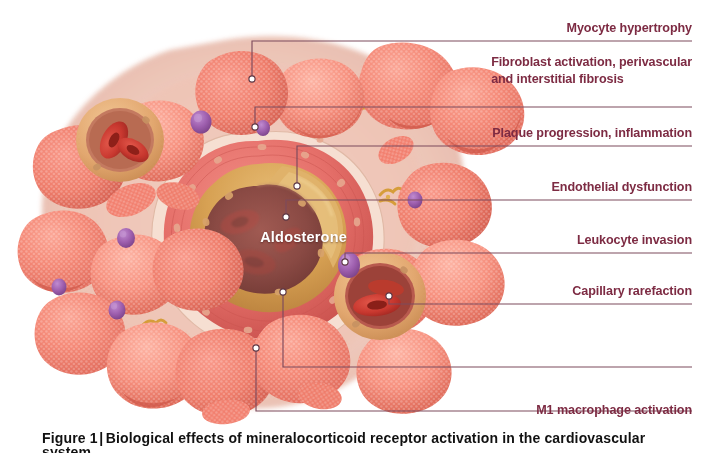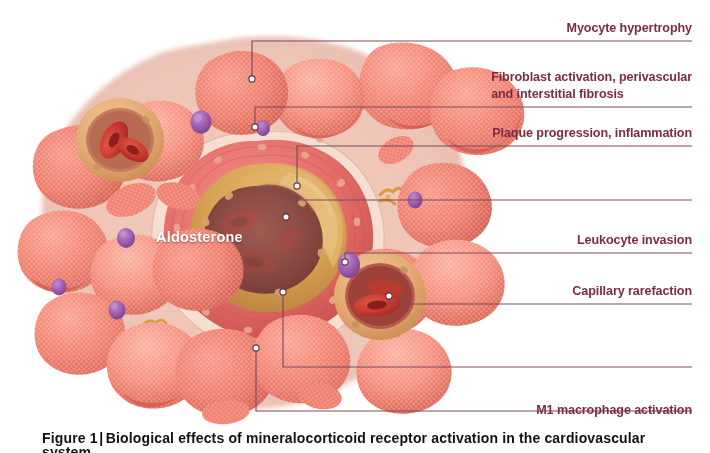--- a/index.html
+++ b/index.html
@@ -499,28 +499,29 @@
       <circle cx="255" cy="127" r="3.1"></circle>
       <circle cx="297" cy="186" r="3.1"></circle>
       <circle cx="286" cy="217" r="3.1"></circle>
       <circle cx="345" cy="262" r="3.1"></circle>
       <circle cx="389" cy="296" r="3.1"></circle>
       <circle cx="283" cy="292" r="3.1"></circle>
       <circle cx="256" cy="348" r="3.1"></circle>
     </g>
   </svg>
 
-  <div style="position:absolute; left:156px; top:229px; width:170px; text-align:left;
+  <div style="position:absolute; left:177px; top:229px; width:170px; text-align:right;
               color:#ffffff; font-family:'Liberation Sans',sans-serif; font-weight:bold;
               font-size:14.5px; letter-spacing:0.2px; text-shadow:0 1px 2px rgba(60,20,20,0.55);">Aldosterone</div>
 
   <div id="labels">
     <div class="label" style="top:20px;">Myocyte hypertrophy</div>
-    <div class="label" style="top:69px;"><span>Fibroblast activation, perivascular</span><br><span>and interstitial fibrosis</span></div>
+    <div class="label" style="top:54px;"><span>Fibroblast activation, perivascular</span><br><span>and interstitial fibrosis</span></div>
     <div class="label" style="top:125px;">Plaque progression, inflammation</div>
+    <div class="label" style="top:179px;">Endothelial dysfunction</div>
     <div class="label" style="top:232px;">Leukocyte invasion</div>
     <div class="label" style="top:283px;">Capillary rarefaction</div>
     <div class="label" style="top:390px;margin-top:12px;">M1 macrophage activation</div>
   </div>
 
   <div id="caption"><span>Figure 1</span><span class="bar">|</span><span>Biological effects of mineralocorticoid receptor activation in the cardiovascular system.</span></div>
 
 </div>
 
 </body></html>

